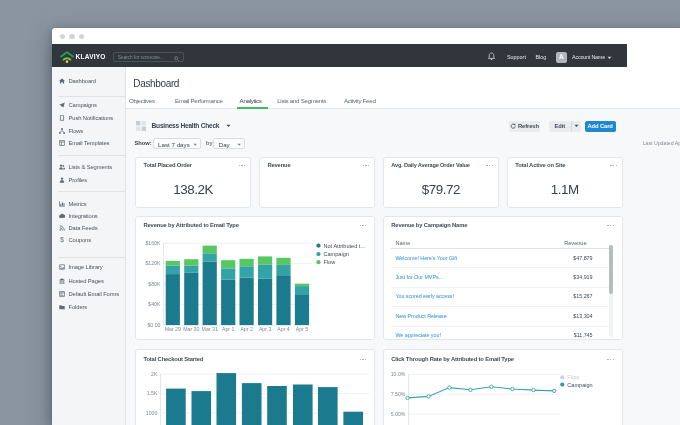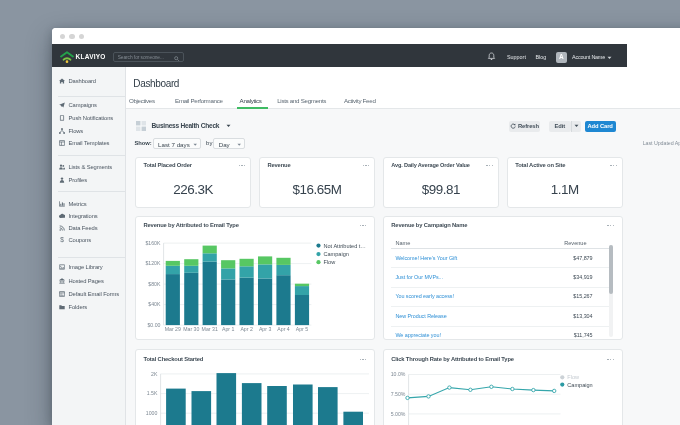--- a/index.html
+++ b/index.html
@@ -262,39 +262,38 @@
     </div>
     <span class="abs" style="right:11.2px;top:73.3px;font-size:5.3px;letter-spacing:-0.05px;color:#848e98">Last Updated Apr 5, 1:59 pm</span>
   </div>
   <div class="card" style="left:82.8px;top:129px;width:116.5px;height:51px">
     <span class="ctitle">Total Placed Order</span>
       <span class="dots" style="right:5px;top:7.5px">
         <i></i>
         <i></i>
         <i></i>
       </span>
-    <div class="mval">226.3K</div>
+    <div class="mval">138.2K</div>
   </div>
   <div class="card" style="left:206.7px;top:129px;width:116.5px;height:51px">
     <span class="ctitle">Revenue</span>
       <span class="dots" style="right:5px;top:7.5px">
         <i></i>
         <i></i>
         <i></i>
       </span>
-    <div class="mval">$16.65M</div>
   </div>
   <div class="card" style="left:330.6px;top:129px;width:116.5px;height:51px">
     <span class="ctitle" style="font-size:5.6px">Avg. Daily Average Order Value</span>
       <span class="dots" style="right:5px;top:7.5px">
         <i></i>
         <i></i>
         <i></i>
       </span>
-    <div class="mval">$99.81</div>
+    <div class="mval">$79.72</div>
   </div>
   <div class="card" style="left:454.5px;top:129px;width:116.5px;height:51px">
     <span class="ctitle">Total Active on Site</span>
       <span class="dots" style="right:5px;top:7.5px">
         <i></i>
         <i></i>
         <i></i>
       </span>
     <div class="mval">1.1M</div>
   </div>

